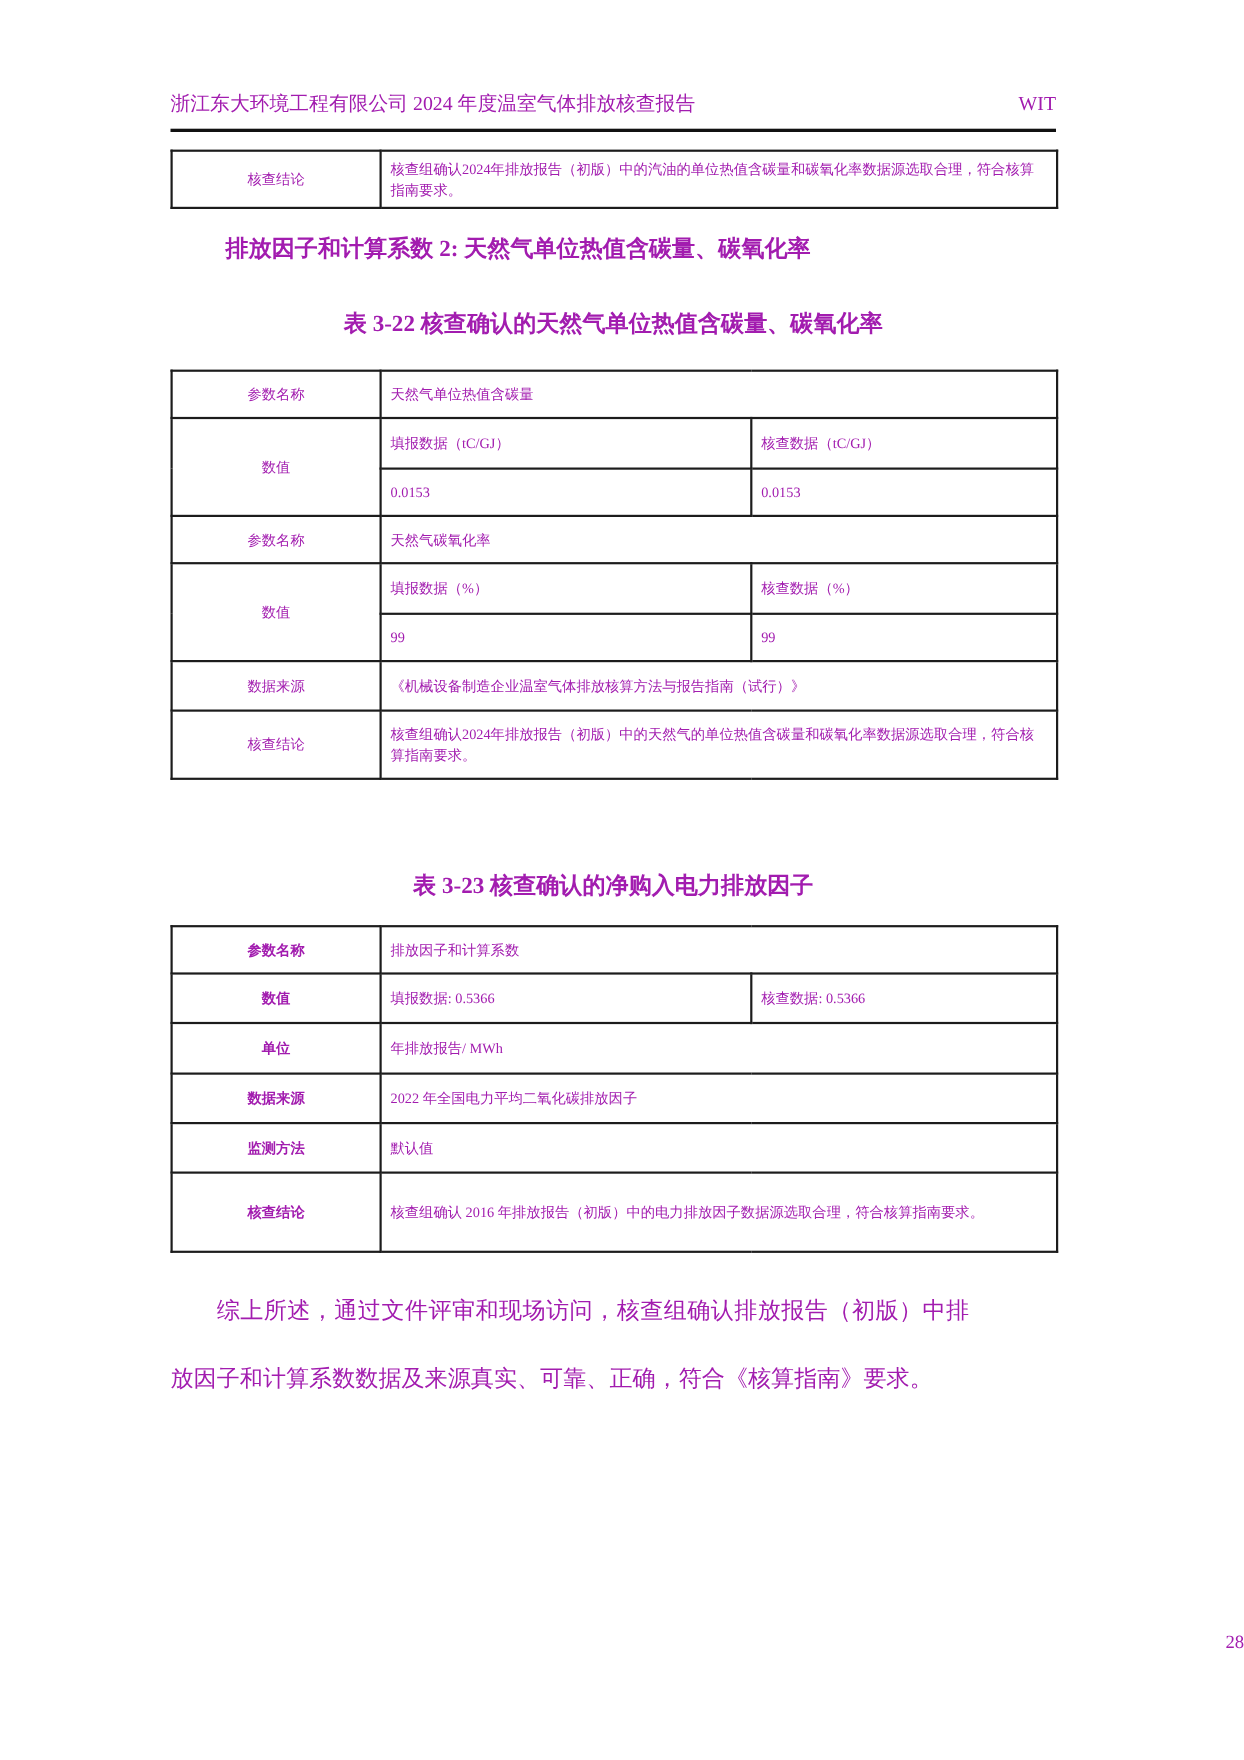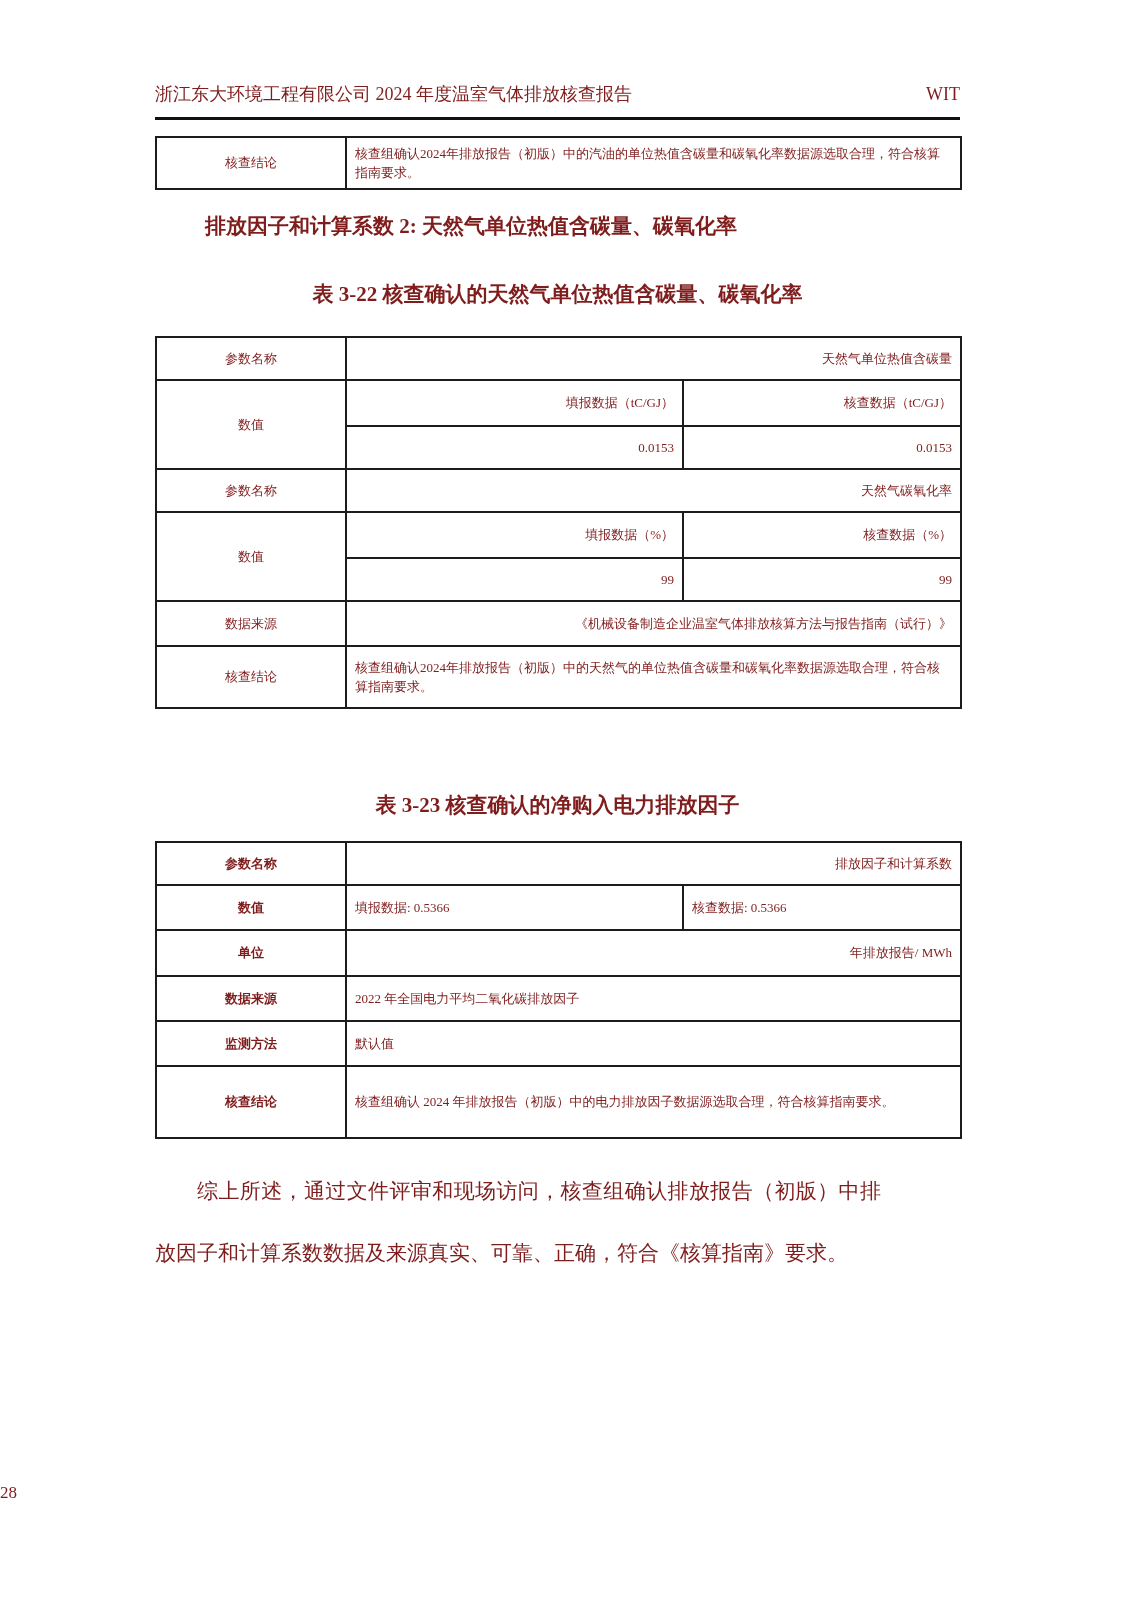--- a/index.html
+++ b/index.html
@@ -1,20 +1,20 @@
 <!DOCTYPE html>
 <html><head>
 <meta charset="utf-8">
 <style>
   html,body{margin:0;padding:0;background:#ffffff;}
   .page{
     position:relative;
     width:1131px;height:1600px;
     background:#ffffff;
-    color:#7f1d1d;
+    color:#a21caf;
     font-family:"Liberation Serif","DejaVu Serif",serif;
     overflow:hidden;
   }
   
   .header{
     position:absolute;left:155px;top:82px;width:805px;
     display:flex;justify-content:space-between;align-items:baseline;
     font-size:18px;
   }
   .header-rule{
@@ -29,21 +29,21 @@
   }
   table.doc td{
     border:2px solid #1c1c1c;
     vertical-align:middle;
     padding:2px 8px;
     line-height:1.5;
     overflow:hidden;
   }
   td.lab{text-align:center;}
   td.lab-b{text-align:center;font-weight:bold;}
-  td.ctr{text-align:right;}
+  td.ctr{text-align:left;}
   td.lft{text-align:left;padding-left:11px;}
   
   .sec-heading{
     position:absolute;left:155px;width:805px;
     padding-left:50px;box-sizing:border-box;
     font-size:21px;font-weight:bold;
     white-space:nowrap;
   }
   .tbl-caption{
     position:absolute;left:155px;width:805px;
@@ -53,21 +53,21 @@
   }
   .summary{
     position:absolute;left:155px;top:1160px;width:726px;
     font-size:21px;font-weight:normal;
     line-height:62px;
     text-indent:2em;
     text-align:justify;
   }
   .page-number{
     position:absolute;left:0;top:1483px;width:100%;
-    text-align:left;font-size:17px;
+    text-align:right;font-size:17px;
   }
 </style>
 </head>
 <body>
 
 <div class="page">
 
   <div class="header">
     <span>浙江东大环境工程有限公司 2024 年度温室气体排放核查报告</span>
     <span>WIT</span>
@@ -159,21 +159,21 @@
     <tr style="height:45px">
       <td class="lab-b">数据来源</td>
       <td class="lft" colspan="2">2022 年全国电力平均二氧化碳排放因子</td>
     </tr>
     <tr style="height:45px">
       <td class="lab-b">监测方法</td>
       <td class="lft" colspan="2">默认值</td>
     </tr>
     <tr style="height:72px">
       <td class="lab-b">核查结论</td>
-      <td class="lft" colspan="2">核查组确认 2024 年排放报告（初版）中的电力排放因子数据源选取合理，符合核算指南要求。</td>
+      <td class="lft" colspan="2">核查组确认 2016 年排放报告（初版）中的电力排放因子数据源选取合理，符合核算指南要求。</td>
     </tr>
   </tbody>
     </table>
 
   <div class="summary">综上所述，通过文件评审和现场访问，核查组确认排放报告（初版）中排放因子和计算系数数据及来源真实、可靠、正确，符合《核算指南》要求。</div>
 
   <div class="page-number">28</div>
 
 </div>
 

